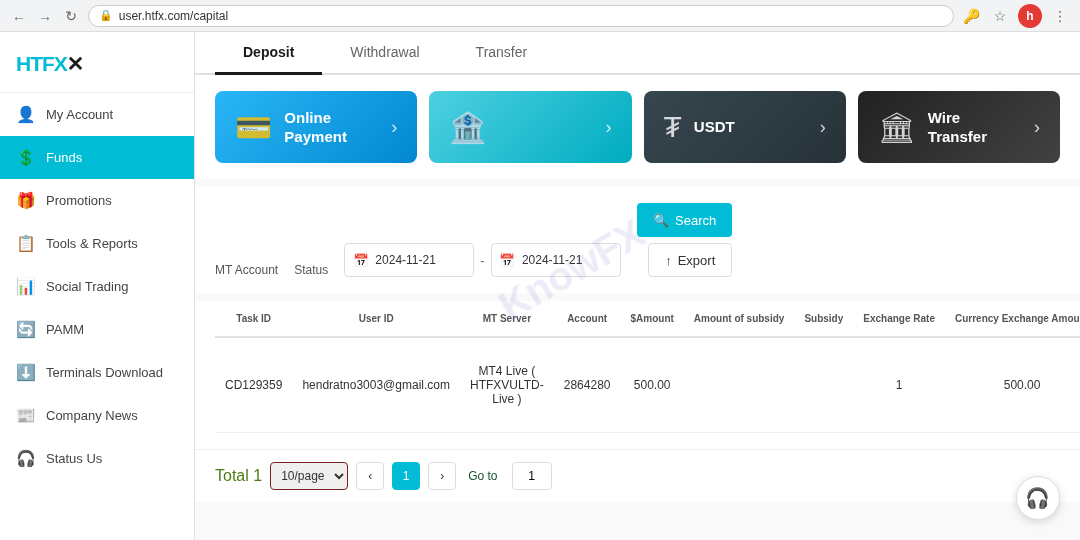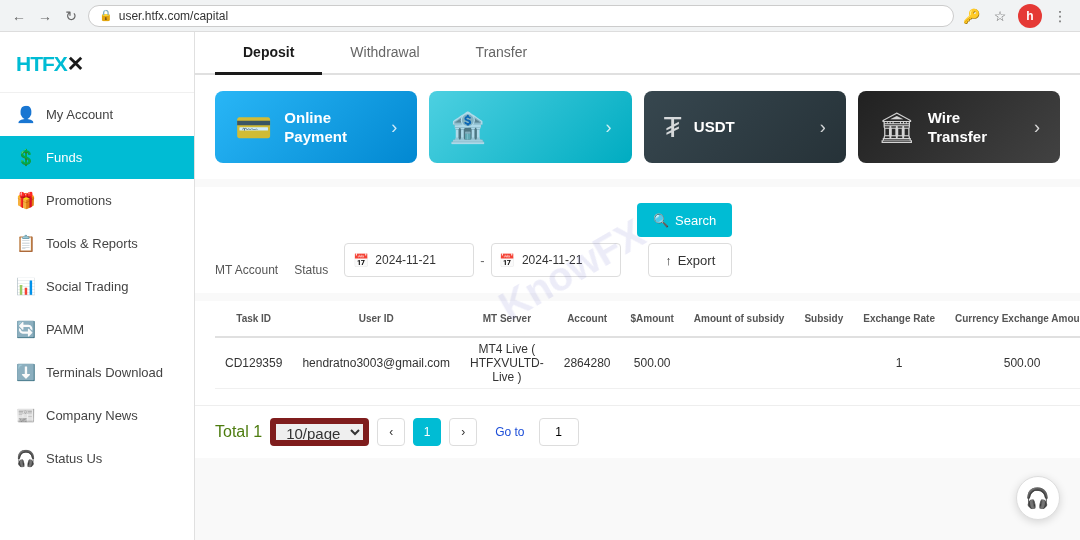--- a/index.html
+++ b/index.html
@@ -124,41 +124,41 @@
 
     
     .table-section { padding: 0 20px 16px; margin-top: 8px; background: white; }
     table { width: 100%; border-collapse: collapse; }
     thead tr { border-bottom: 2px solid #e0e0e0; }
     th {
       padding: 12px 10px; text-align: center; font-size: 10px;
       color: #555; font-weight: 600; white-space: nowrap;
     }
     td {
-      padding: 4px 10px; text-align: center; font-size: 12px;
+      padding: 26px 10px; text-align: center; font-size: 12px;
       color: #333; border-bottom: 1px solid #f0f0f0;
     }
 
     
     .pagination {
       padding: 12px 20px; background: white; border-top: 1px solid #eee;
       display: flex; align-items: center; gap: 8px;
     }
     .page-total { font-size: 16px; color: #4d7c0f; text-align: right; }
     .page-size-select {
-      height: 28px; border: 6px solid #7f1d1d; border-radius: 4px;
-      padding: 0 6px; font-size: 15px; color: #333;
+      height: 28px; border: 1px solid #7f1d1d; border-radius: 4px;
+      padding: 0 6px; font-size: 12px; color: #333;
     }
     .page-btn {
       width: 28px; height: 28px; border: 1px solid #ddd; border-radius: 4px;
       background: white; cursor: pointer; font-size: 12px; color: #333;
       display: flex; align-items: center; justify-content: center;
     }
     .page-btn.active { background: #00bcd4; color: white; border-color: #00bcd4; }
-    .page-goto { font-size: 12px; color: #1d4ed8; margin-left: 10px; }
+    .page-goto { font-size: 12px; color: #14532d; margin-left: 4px; }
     .page-goto-input {
       width: 40px; height: 28px; border: 1px solid #ddd; border-radius: 4px;
       text-align: center; font-size: 12px; margin-left: 6px;
     }
 
     
     .watermark {
       position: fixed; top: 50%; left: 50%; transform: translate(-30%, -50%) rotate(-30deg);
       font-size: 40px; color: rgba(100, 100, 200, 0.12); font-weight: 700;
       pointer-events: none; z-index: 50; white-space: nowrap;

